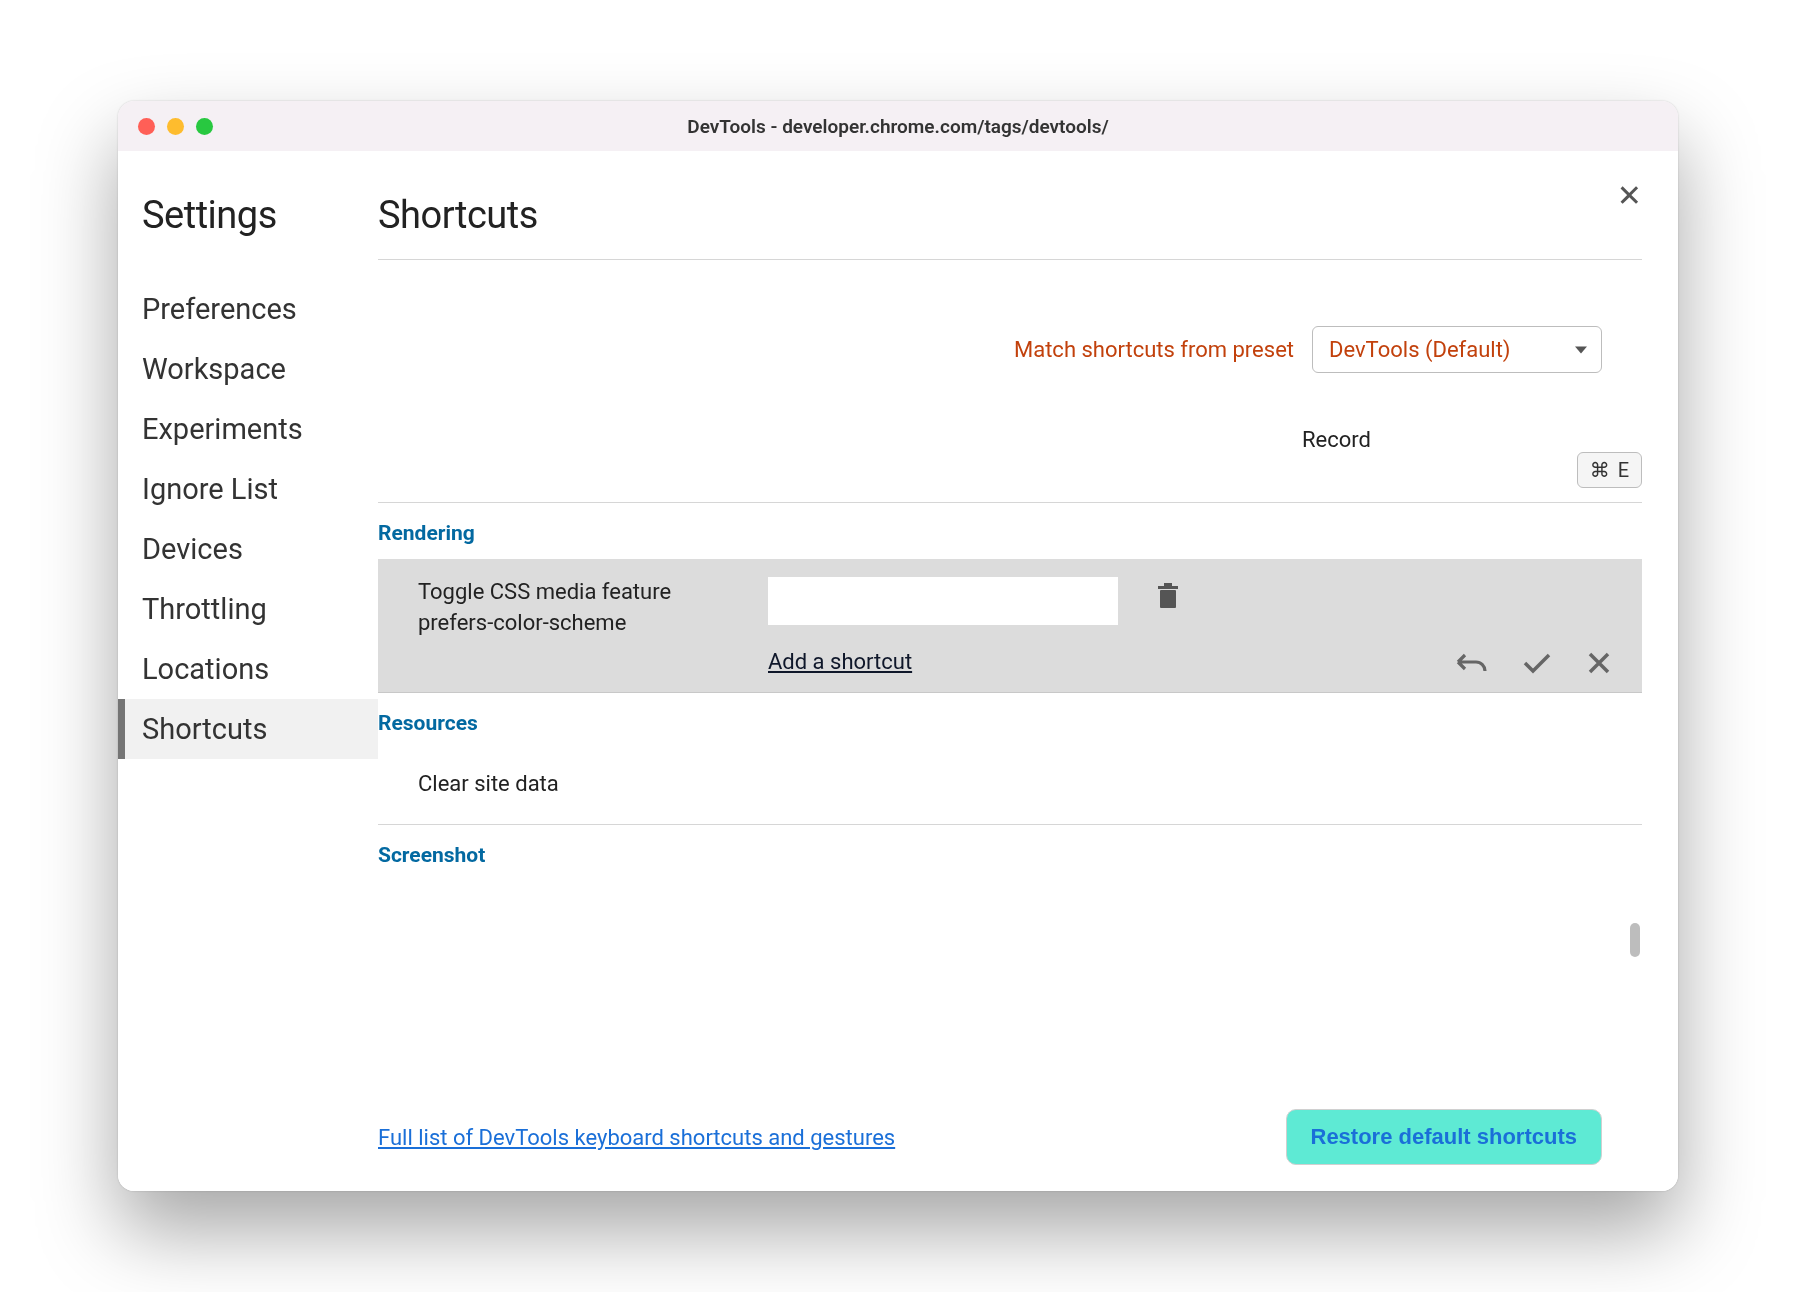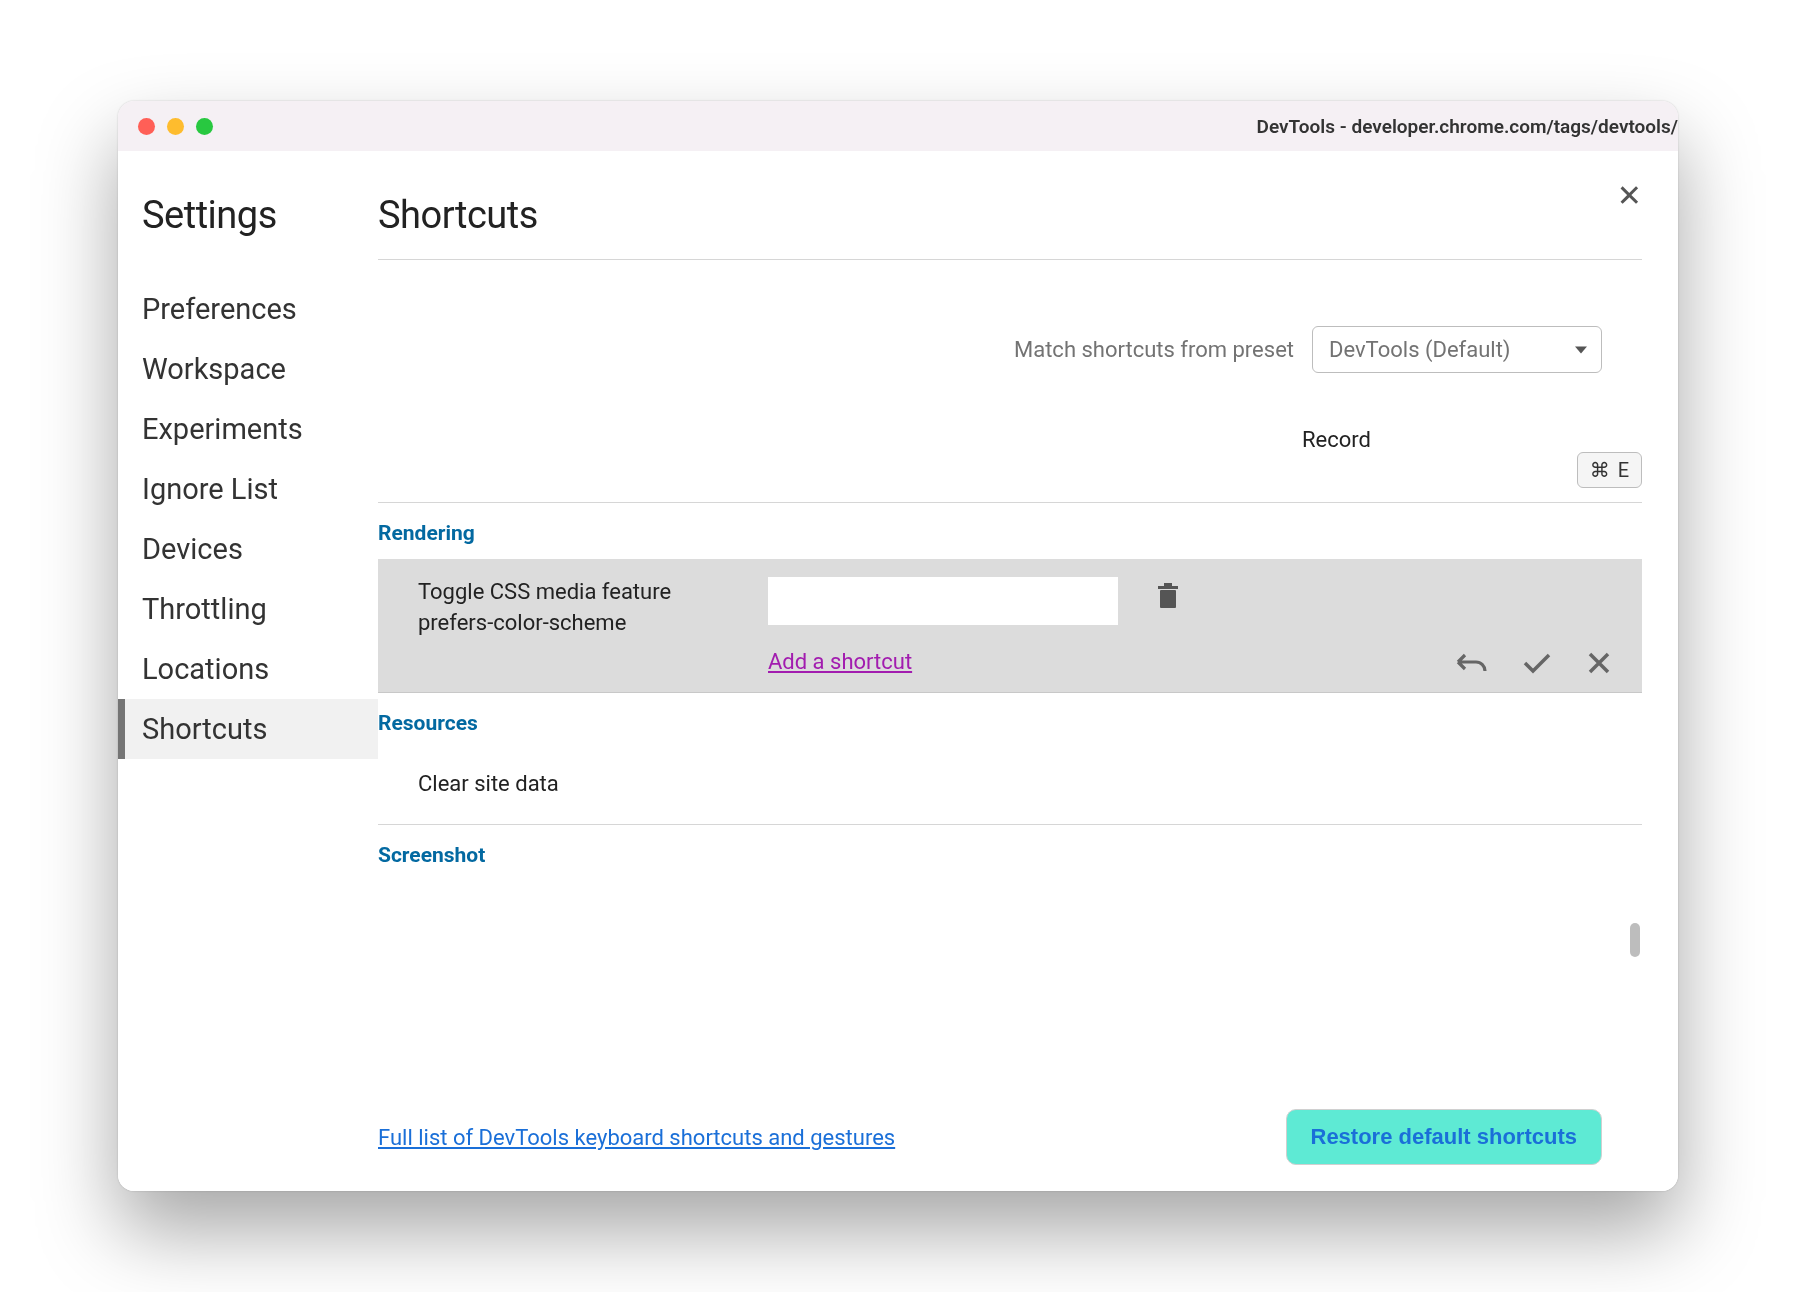--- a/index.html
+++ b/index.html
@@ -31,21 +31,21 @@
     position: relative;
   }
   .traffic-lights { display: flex; gap: 12px; }
   .traffic-light { width: 17px; height: 17px; border-radius: 50%; }
   .tl-red { background: #ff5f57; }
   .tl-yellow { background: #febc2e; }
   .tl-green { background: #28c840; }
   .title-text {
     position: absolute;
     left: 0; right: 0;
-    text-align: right;
+    text-align: center;
     font-size: 19px;
     font-weight: 600;
     color: #333;
     pointer-events: none;
   }
   .content {
     flex: 1;
     display: flex;
     background: #fff;
     position: relative;
@@ -107,21 +107,21 @@
     border-top: 1px solid #d6d6d6;
     margin-bottom: 30px;
   }
   .preset-row {
     display: flex;
     align-items: center;
     justify-content: flex-end;
     gap: 18px;
     margin: 36px 40px 40px 0;
     font-size: 22px;
-    color: #737373;
+    color: #c2410c;
   }
   .select-box {
     border: 1px solid #bdbdbd;
     border-radius: 6px;
     padding: 10px 40px 10px 16px;
     font-size: 22px;
     background: #fff;
     position: relative;
     min-width: 290px;
   }
@@ -192,21 +192,21 @@
     background: #fff;
     border: none;
   }
   .trash-icon {
     color: #555;
     cursor: pointer;
     margin-left: 18px;
     margin-top: 6px;
   }
   .add-link {
-    color: #a21caf;
+    color: #0f172a;
     text-decoration: underline;
     font-size: 22px;
     margin-left: 350px;
     margin-top: 10px;
     display: inline-block;
     cursor: pointer;
   }
   .editing-actions {
     position: absolute;
     right: 30px;

